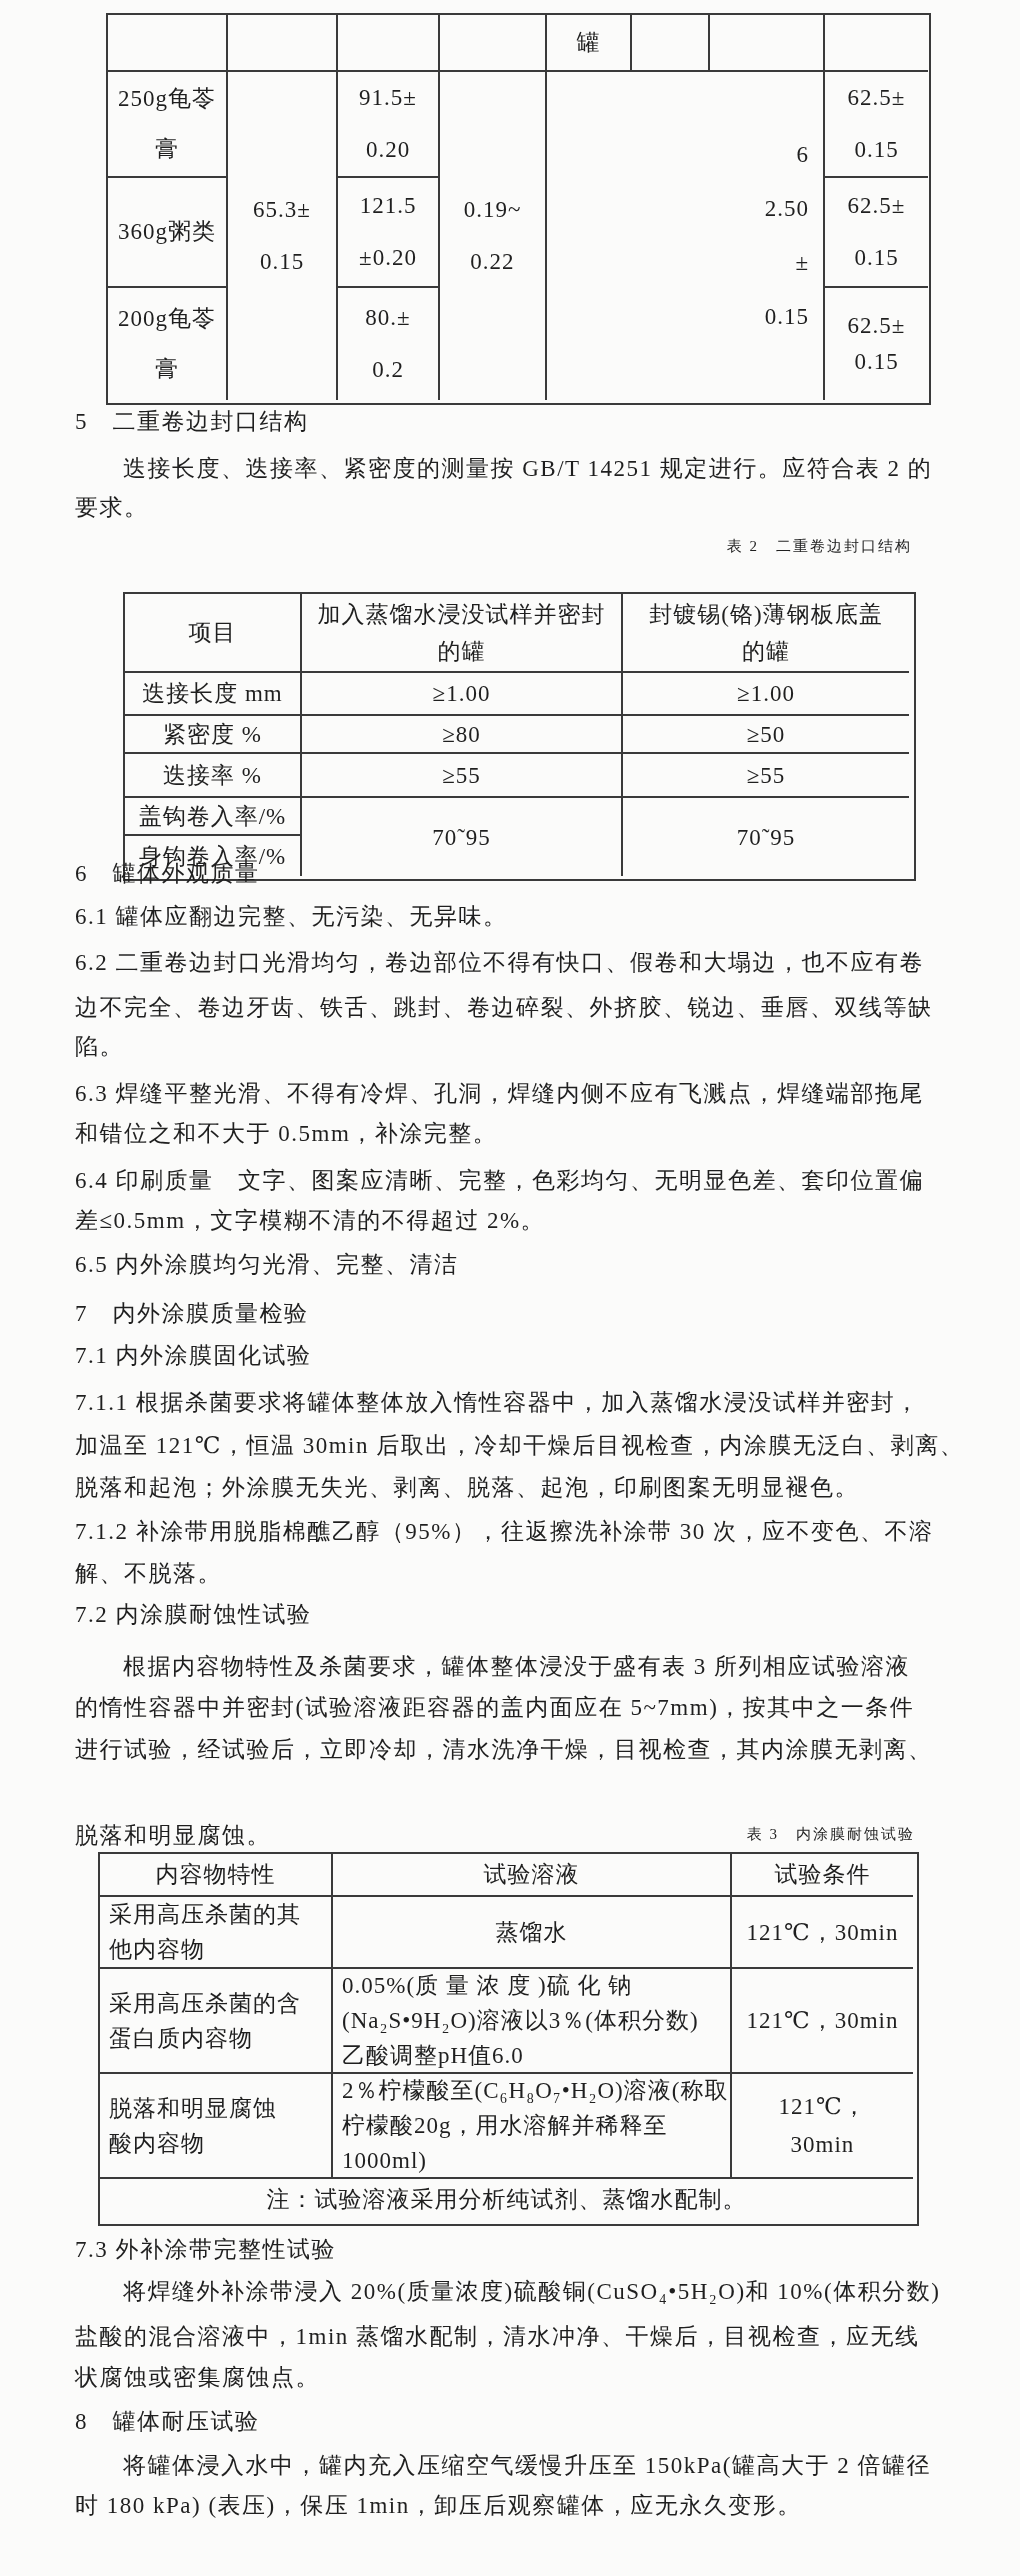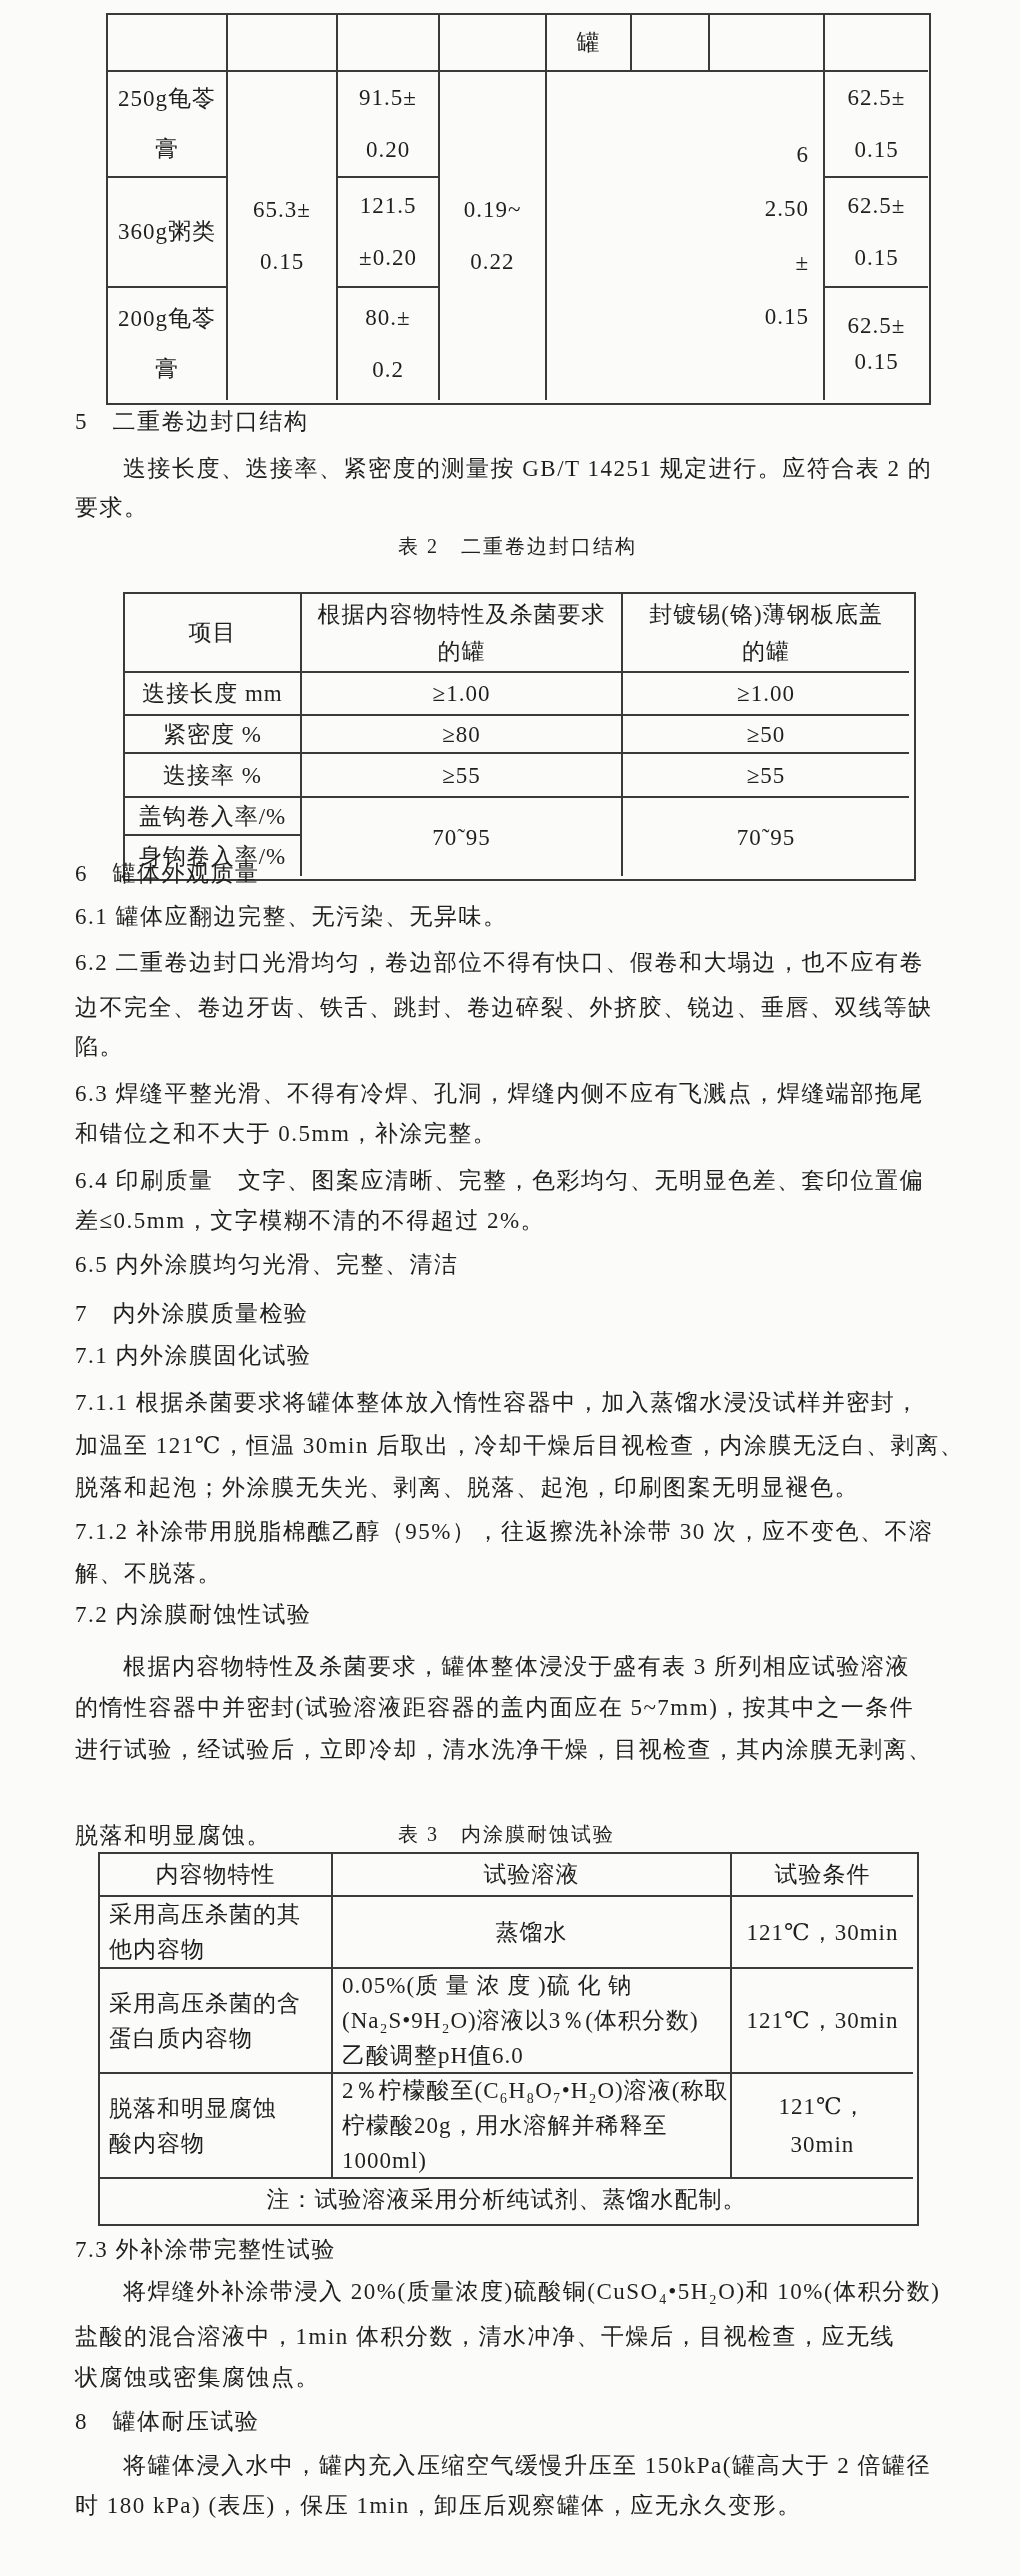--- a/index.html
+++ b/index.html
@@ -1,20 +1,20 @@
 <!DOCTYPE html>
 <html><head>
 <meta charset="utf-8">
 <style>
   html,body{margin:0;padding:0;background:#e8e8e8;}
   .page{position:relative;width:1021px;height:2576px;background:#fbfbfa;overflow:hidden;
         font-family:"Liberation Serif","DejaVu Serif",serif;color:#1f1f1f;}
   .line{position:absolute;left:75px;font-size:23px;letter-spacing:1.5px;line-height:30px;white-space:nowrap;}
   .indent{left:123px;}
-  .caption{position:absolute;font-size:20px;letter-spacing:2px;text-align:center;line-height:30px;}
+  .caption{position:absolute;font-size:15px;letter-spacing:2px;text-align:right;line-height:30px;}
   .t{position:absolute;display:grid;border:2px solid #3a3a3a;}
   .c{display:flex;align-items:center;justify-content:center;text-align:center;
      white-space:pre-line;font-size:23px;letter-spacing:1px;line-height:52px;}
   .br{border-right:2px solid #3a3a3a;}
   .bb{border-bottom:2px solid #3a3a3a;}
   
   .t1{left:106px;top:13px;width:821px;height:388px;
       grid-template-columns:120px 110px 102px 107px 85px 78px 115px 103px;
       grid-template-rows:57px 106px 110px 112px;}
   .t1 .hd{line-height:30px;}
@@ -78,21 +78,21 @@
 0.15</div>
   </div>
 
   <div class="line" style="top:407px">5　二重卷边封口结构</div>
   <div class="line indent" style="top:454px">迭接长度、迭接率、紧密度的测量按 GB/T 14251 规定进行。应符合表 2 的</div>
   <div class="line" style="top:493px">要求。</div>
 
   <div class="caption" style="left:123px;top:531px;width:789px">表 2　二重卷边封口结构</div>
   <div class="t t2">
     <div class="c br bb" style="grid-column:1;grid-row:1">项目</div>
-    <div class="c br bb" style="grid-column:2;grid-row:1">根据内容物特性及杀菌要求
+    <div class="c br bb" style="grid-column:2;grid-row:1">加入蒸馏水浸没试样并密封
 的罐</div>
     <div class="c bb" style="grid-column:3;grid-row:1">封镀锡(铬)薄钢板底盖
 的罐</div>
 
     <div class="c br bb" style="grid-column:1;grid-row:2">迭接长度 mm</div>
     <div class="c br bb" style="grid-column:2;grid-row:2">≥1.00</div>
     <div class="c bb" style="grid-column:3;grid-row:2">≥1.00</div>
 
     <div class="c br bb" style="grid-column:1;grid-row:3">紧密度 %</div>
     <div class="c br bb" style="grid-column:2;grid-row:3">≥80</div>
@@ -155,20 +155,20 @@
 柠檬酸20g，用水溶解并稀释至
 1000ml)</div>
     <div class="c bb" style="grid-column:3;grid-row:4;line-height:38px">121℃，
 30min</div>
 
     <div class="c" style="grid-column:1/span 3;grid-row:5;line-height:30px">注：试验溶液采用分析纯试剂、蒸馏水配制。</div>
   </div>
 
   <div class="line" style="top:2235px">7.3 外补涂带完整性试验</div>
   <div class="line indent" style="top:2277px">将焊缝外补涂带浸入 20%(质量浓度)硫酸铜(CuSO₄•5H₂O)和 10%(体积分数)</div>
-  <div class="line" style="top:2322px">盐酸的混合溶液中，1min 体积分数，清水冲净、干燥后，目视检查，应无线</div>
+  <div class="line" style="top:2322px">盐酸的混合溶液中，1min 蒸馏水配制，清水冲净、干燥后，目视检查，应无线</div>
   <div class="line" style="top:2363px">状腐蚀或密集腐蚀点。</div>
   <div class="line" style="top:2407px">8　罐体耐压试验</div>
   <div class="line indent" style="top:2451px">将罐体浸入水中，罐内充入压缩空气缓慢升压至 150kPa(罐高大于 2 倍罐径</div>
   <div class="line" style="top:2491px">时 180 kPa) (表压)，保压 1min，卸压后观察罐体，应无永久变形。</div>
 
 </div>
 
 
 </body></html>

